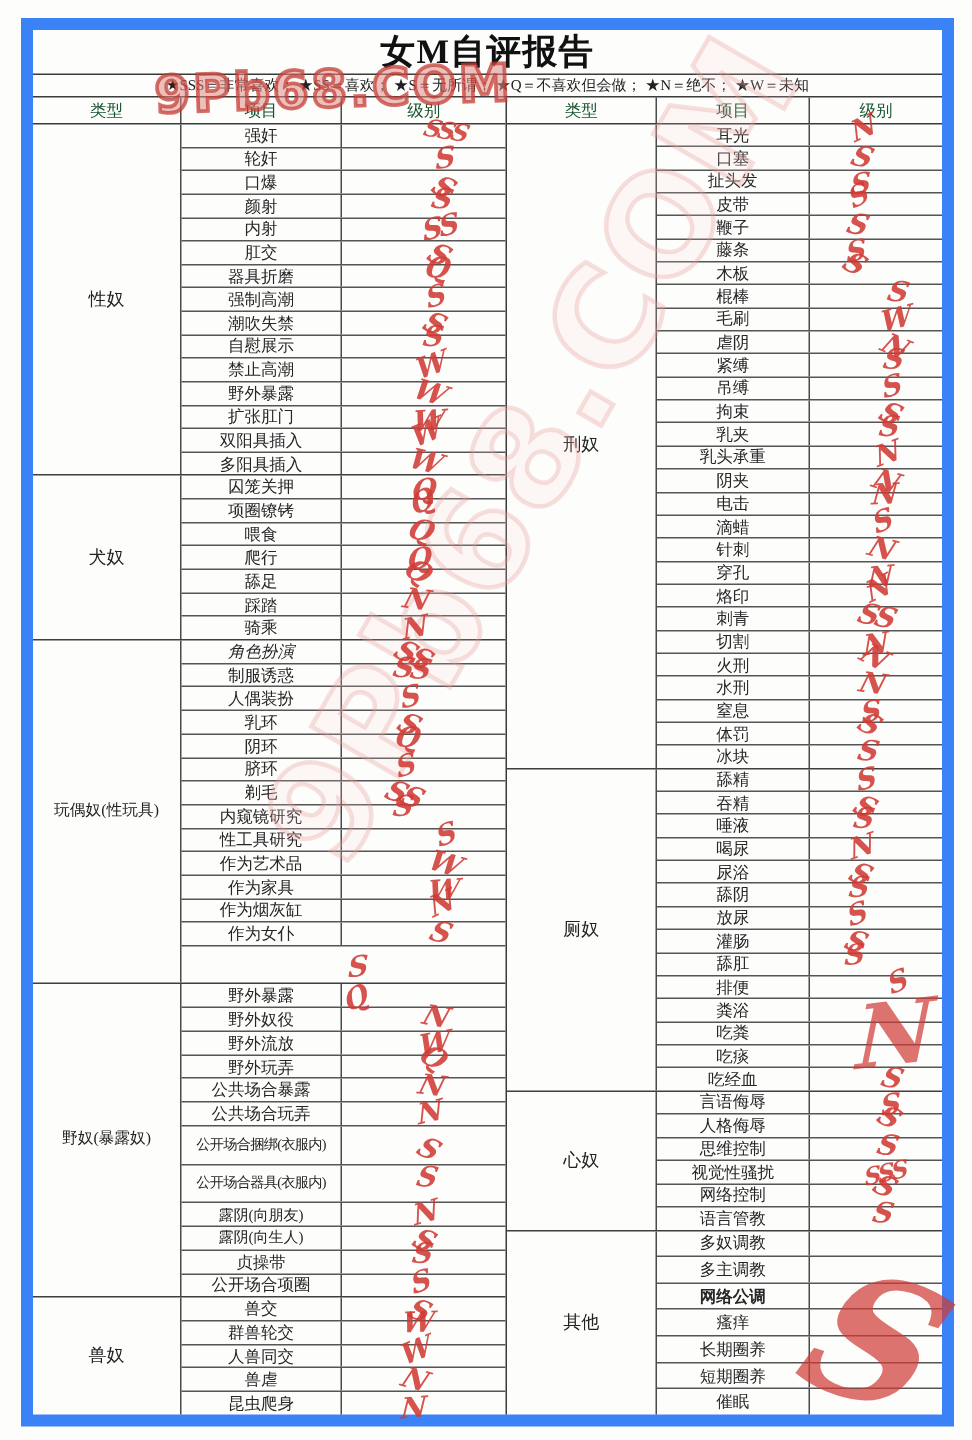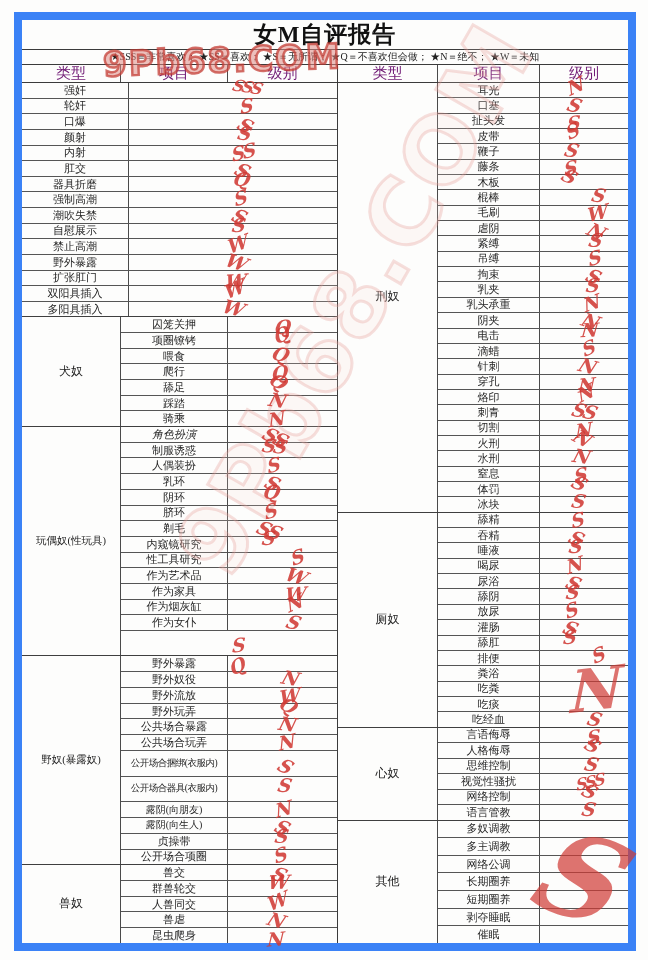--- a/index.html
+++ b/index.html
@@ -14,21 +14,21 @@
                font-size:23px; font-weight:bold; color:#111; letter-spacing:1px; }
   .legend-row { height:15px; border-bottom:1.5px solid #3b3b3b; display:flex; align-items:center; justify-content:center;
                 font-size:10px; color:#222; white-space:nowrap; }
 
   .halves { flex:1; display:flex; min-height:0; }
   .half { display:flex; flex-direction:column; min-width:0; }
   .half.left { width:316px; border-right:1.5px solid #3b3b3b; }
   .half.right { flex:1; }
 
   .hrow { height:18px; border-bottom:1.5px solid #3b3b3b; display:flex; }
-  .hc { display:flex; align-items:center; justify-content:center; font-size:15px; color:#701a75;
+  .hc { display:flex; align-items:center; justify-content:center; font-size:11px; color:#14532d;
         border-right:1px solid #4a4a4a; }
   .hc:last-child { border-right:none; }
 
   .sections { flex:1; display:flex; flex-direction:column; min-height:0; }
   .section { display:flex; min-height:0; border-bottom:1px solid #3f3f3f; }
   .section:last-child { border-bottom:none; }
   .cat-cell { display:flex; align-items:center; justify-content:center; font-size:12px; color:#222;
               border-right:1px solid #4a4a4a; text-align:center; line-height:1.15; padding:1px; }
   .cat-cell.small { font-size:10.5px; }
   .rows { flex:1; display:flex; flex-direction:column; min-width:0; }
@@ -67,20 +67,21 @@
     <div class="halves">
 
       <div class="half left">
         <div class="hrow">
           <div class="hc" style="width:99px">类型</div>
           <div class="hc" style="width:107px">项目</div>
           <div class="hc" style="flex:1">级别</div>
         </div>
         <div class="sections" id="left-sections">
             <div class="section" style="flex-grow: 15; flex-basis: 0px; min-height: 0px;">
+              <div class="cat-cell" style="width: 99px;">性奴</div>
               <div class="rows">
                 <div class="row" style="flex-grow: 1;">
                   <div class="item-cell" style="width: 107px;">强奸</div>
                   <div class="level-cell">
                     <span class="mark" style="transform: translate(calc(-50% + 14px), calc(-55% - 2px)) rotate(9deg) skewX(-8deg); font-size: 16px;">SSS</span>
                   </div>
                 </div>
                 <div class="row" style="flex-grow: 1;">
                   <div class="item-cell" style="width: 107px;">轮奸</div>
                   <div class="level-cell">
@@ -728,38 +729,38 @@
               <div class="rows">
                 <div class="row" style="flex-grow: 1;">
                   <div class="item-cell" style="width: 102px;">多奴调教</div>
                   <div class="level-cell"></div>
                 </div>
                 <div class="row" style="flex-grow: 1;">
                   <div class="item-cell" style="width: 102px;">多主调教</div>
                   <div class="level-cell"></div>
                 </div>
                 <div class="row" style="flex-grow: 1;">
-                  <div class="item-cell" style="width: 102px;">网络公调</div>
+                  <div class="item-cell" style="width: 102px; font-weight: bold;">网络公调</div>
+                  <div class="level-cell"></div>
+                </div>
+                <div class="row" style="flex-grow: 1;">
+                  <div class="item-cell" style="width: 102px;">瘙痒</div>
                   <div class="level-cell"></div>
                 </div>
                 <div class="row" style="flex-grow: 1;">
                   <div class="item-cell" style="width: 102px;">长期圈养</div>
                   <div class="level-cell">
                     <span class="mark" style="transform: translate(calc(-50% - 1px), calc(-55% + 3px)) rotate(18deg) skewX(-8deg); font-size: 115px; opacity: 0.8;">S</span>
                   </div>
                 </div>
                 <div class="row" style="flex-grow: 1;">
                   <div class="item-cell" style="width: 102px;">短期圈养</div>
                   <div class="level-cell"></div>
                 </div>
                 <div class="row" style="flex-grow: 1;">
-                  <div class="item-cell" style="width: 102px;">剥夺睡眠</div>
-                  <div class="level-cell"></div>
-                </div>
-                <div class="row" style="flex-grow: 1;">
                   <div class="item-cell" style="width: 102px;">催眠</div>
                   <div class="level-cell"></div>
                 </div>
               </div>
             </div>
           </div>
       </div>
 
     </div>
   </div>

